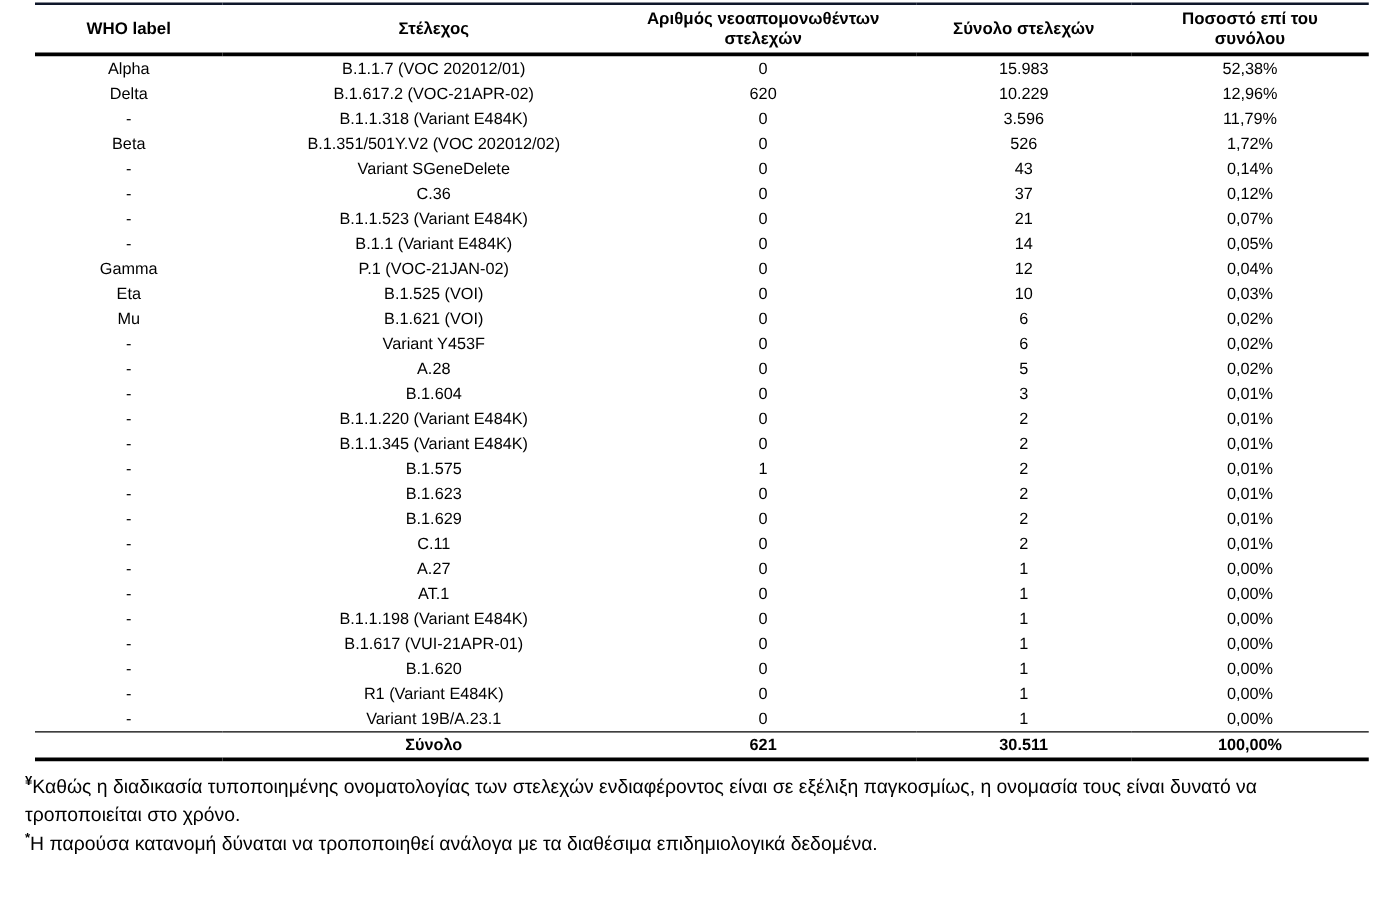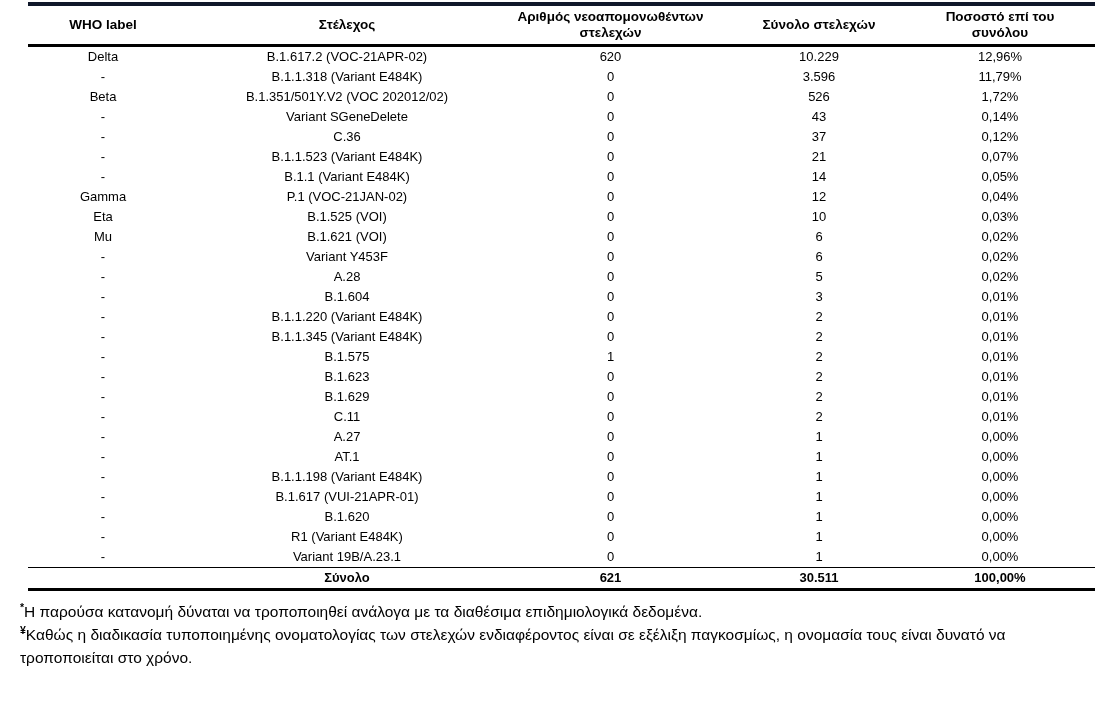--- a/index.html
+++ b/index.html
@@ -12,21 +12,21 @@
     color: #000000;
   }
   .page { padding: 2px 9px 0 28px; }
 
   table.variants-table {
     border-collapse: collapse;
     table-layout: fixed;
     width: 1067px;
   }
   thead tr {
-    border-top: 4px solid #0f172a;
+    border-top: 2px solid #0f172a;
     border-bottom: 3px solid #000;
     margin-top: 43px;
   }
   th {
     font-weight: bold;
     font-size: 13.5px;
     line-height: 16px;
     padding: 3px 2px;
     vertical-align: middle;
   }
@@ -80,20 +80,27 @@
       <tr id="header-row">
           <th class="align-center"><span>WHO label</span></th>
           <th class="align-left"><span>Στέλεχος</span></th>
           <th class="align-center"><span>Αριθμός νεοαπομονωθέντων στελεχών</span></th>
           <th class="align-center"><span>Σύνολο στελεχών</span></th>
           <th class="align-center"><span>Ποσοστό επί του συνόλου</span></th>
         </tr>
     </thead>
     <tbody id="table-body">
         <tr>
+          <td class="align-center">Alpha</td>
+          <td class="align-left">B.1.1.7 (VOC 202012/01)</td>
+          <td class="align-center">0</td>
+          <td class="align-center">15.983</td>
+          <td class="align-center">52,38%</td>
+        </tr>
+        <tr>
           <td class="align-center">Delta</td>
           <td class="align-left">B.1.617.2 (VOC-21APR-02)</td>
           <td class="align-center">620</td>
           <td class="align-center">10.229</td>
           <td class="align-center">12,96%</td>
         </tr>
         <tr>
           <td class="align-center">-</td>
           <td class="align-left">B.1.1.318 (Variant E484K)</td>
           <td class="align-center">0</td>
@@ -274,16 +281,16 @@
           <td class="align-center"></td>
           <td class="align-left">Σύνολο</td>
           <td class="align-center">621</td>
           <td class="align-center">30.511</td>
           <td class="align-center">100,00%</td>
         </tr>
     </tfoot>
   </table>
 
   <div class="footnotes" id="footnotes">
+      <p class="footnote"><sup>¥</sup><span>Καθώς η διαδικασία τυποποιημένης ονοματολογίας των στελεχών ενδιαφέροντος είναι σε εξέλιξη παγκοσμίως, η ονομασία τους είναι δυνατό να τροποποιείται στο χρόνο.</span></p>
       <p class="footnote"><sup>*</sup><span>Η παρούσα κατανομή δύναται να τροποποιηθεί ανάλογα με τα διαθέσιμα επιδημιολογικά δεδομένα.</span></p>
-      <p class="footnote"><sup>¥</sup><span>Καθώς η διαδικασία τυποποιημένης ονοματολογίας των στελεχών ενδιαφέροντος είναι σε εξέλιξη παγκοσμίως, η ονομασία τους είναι δυνατό να τροποποιείται στο χρόνο.</span></p>
     </div>
 </div>
 
 </body></html>

